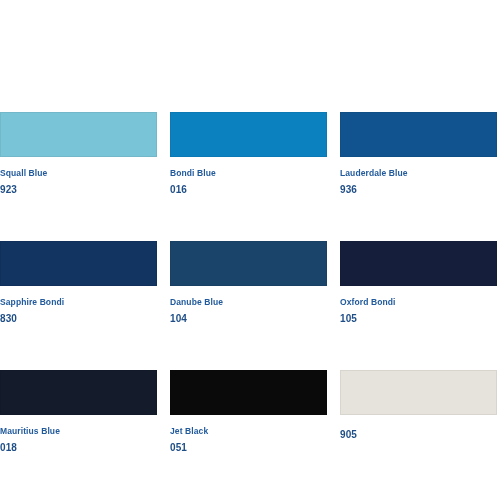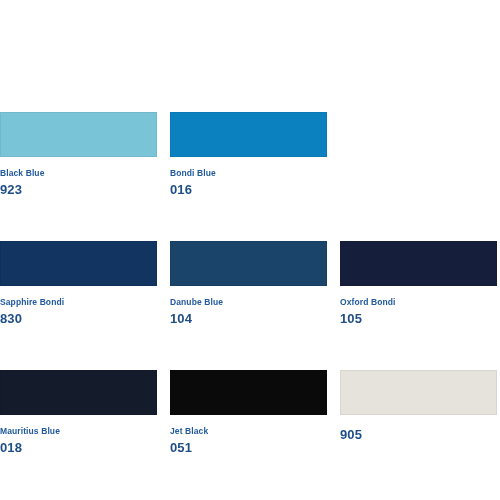--- a/index.html
+++ b/index.html
@@ -57,44 +57,51 @@
     display: block;
     font-size: 8.5px;
     font-weight: bold;
     color: #215a9c;
     letter-spacing: 0.1px;
     white-space: nowrap;
   }
   .swatch-code {
     display: block;
     margin-top: 3px;
-    font-size: 13px;
+    font-size: 10px;
     font-weight: bold;
     color: #1f4e87;
     letter-spacing: 0.1px;
   }
 </style>
 </head>
 <body>
 
 <div id="palette-page">
   <div id="swatch-grid">
       <div class="swatch-row">
         <div class="swatch-cell">
           <div class="swatch-chip" style="background: rgb(122, 196, 215);"></div>
           <div class="swatch-caption">
-            <span class="swatch-name">Black Blue</span>
+            <span class="swatch-name">Squall Blue</span>
             <span class="swatch-code">923</span>
           </div>
         </div>
         <div class="swatch-cell">
           <div class="swatch-chip" style="background: rgb(12, 129, 192);"></div>
           <div class="swatch-caption">
             <span class="swatch-name">Bondi Blue</span>
             <span class="swatch-code">016</span>
+          </div>
+        </div>
+        <div class="swatch-cell">
+          <div class="swatch-chip" style="background: rgb(17, 83, 143);"></div>
+          <div class="swatch-caption">
+            <span class="swatch-name">Lauderdale Blue</span>
+            <span class="swatch-code">936</span>
           </div>
         </div>
       </div>
       <div class="swatch-row">
         <div class="swatch-cell">
           <div class="swatch-chip" style="background: rgb(18, 52, 97);"></div>
           <div class="swatch-caption">
             <span class="swatch-name">Sapphire Bondi</span>
             <span class="swatch-code">830</span>
           </div>

